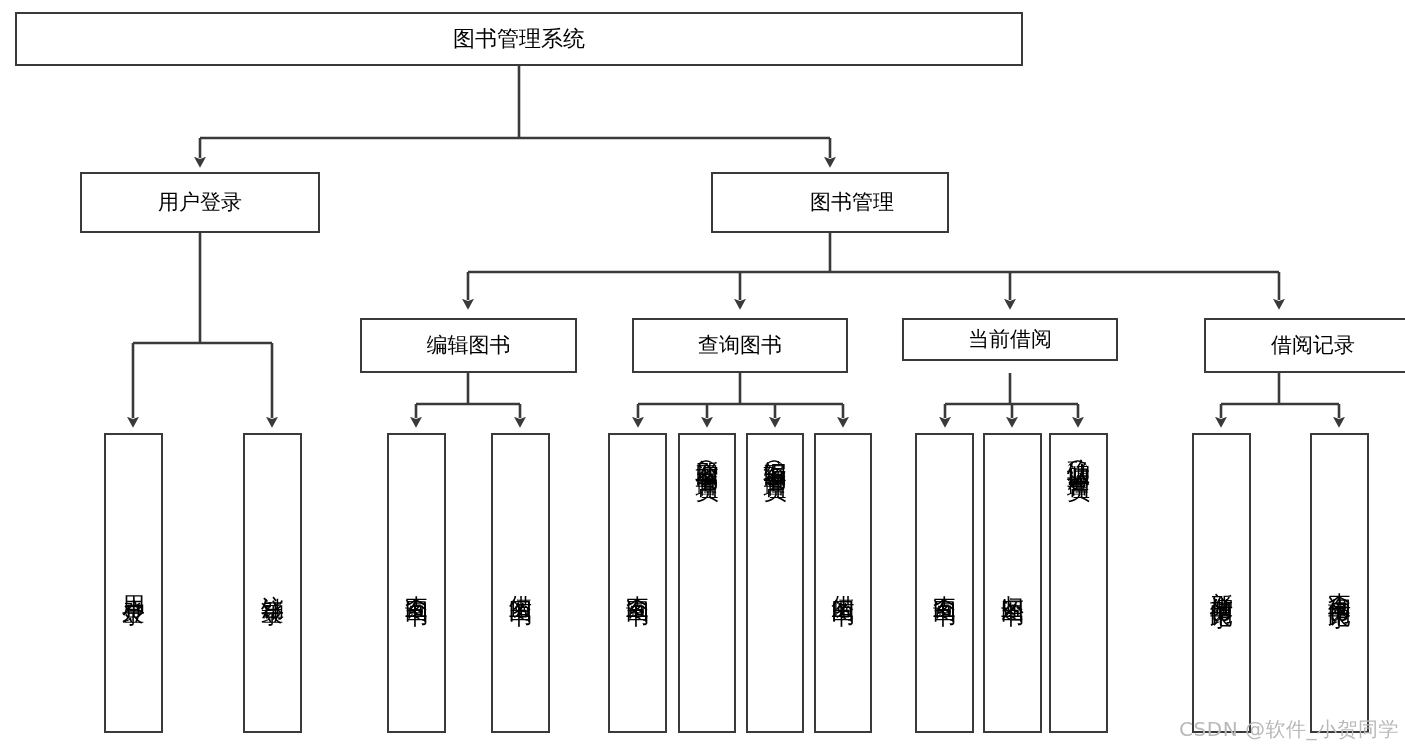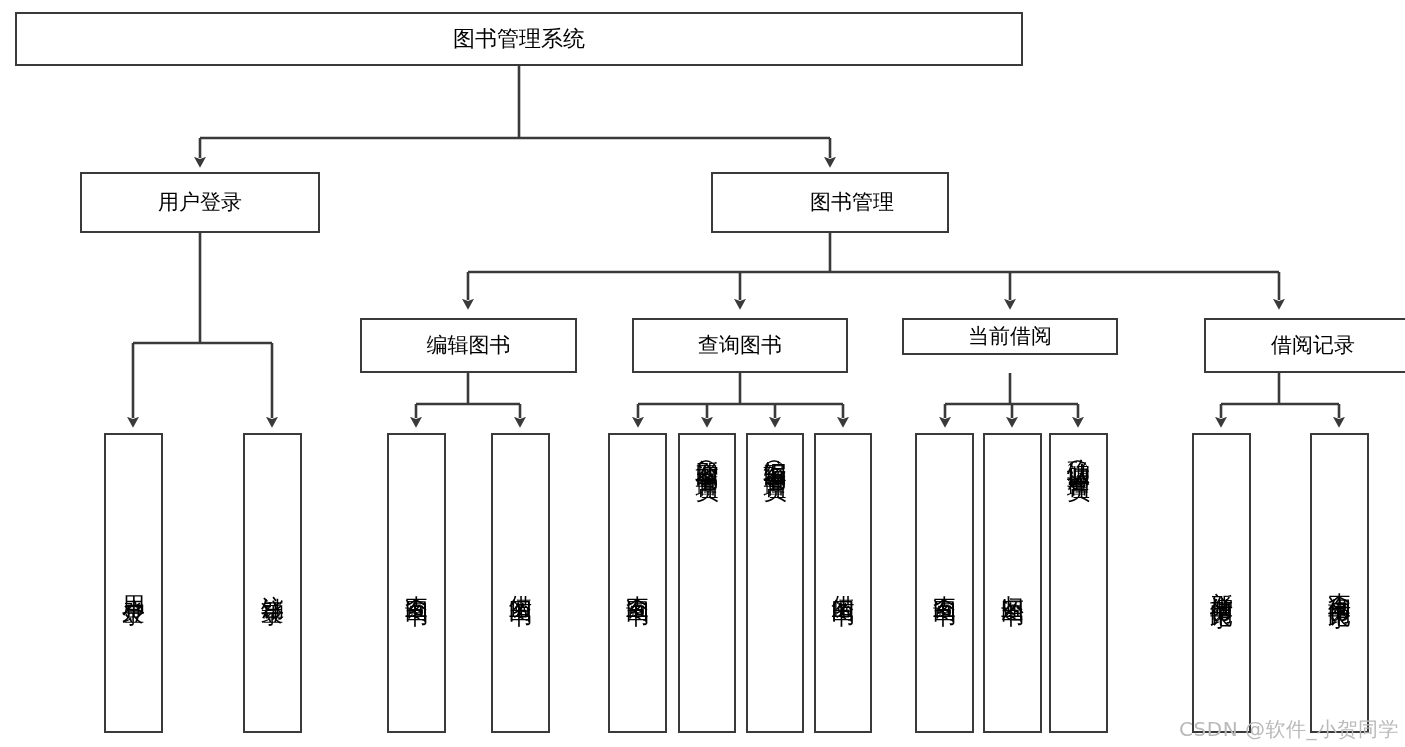--- a/index.html
+++ b/index.html
@@ -141,21 +141,21 @@
   <div class="node h" style="left:711px; top:172px; width:238px; height:61px;padding-left:44px;">
     <span class="label">图书管理</span>
   </div>
 
   <div class="node h" style="left:360px; top:318px; width:217px; height:55px;">
     <span class="label">编辑图书</span>
   </div>
   <div class="node h" style="left:632px; top:318px; width:216px; height:55px;">
     <span class="label">查询图书</span>
   </div>
-  <div class="node h" style="left:902px; top:318px; width:216px; height:37px;">
+  <div class="node h" style="left:902px; top:318px; width:216px; height:43px;">
     <span class="label">当前借阅</span>
   </div>
   <div class="node h" style="left:1170px; top:318px; width:218px; height:55px;margin-left:34px;">
     <span class="label">借阅记录</span>
   </div>
 
   <div class="node v mid" style="left:104px; top:433px; width:59px; height:300px;">
     <span class="label">用户登录</span>
   </div>
   <div class="node v mid" style="left:243px; top:433px; width:59px; height:300px;">

